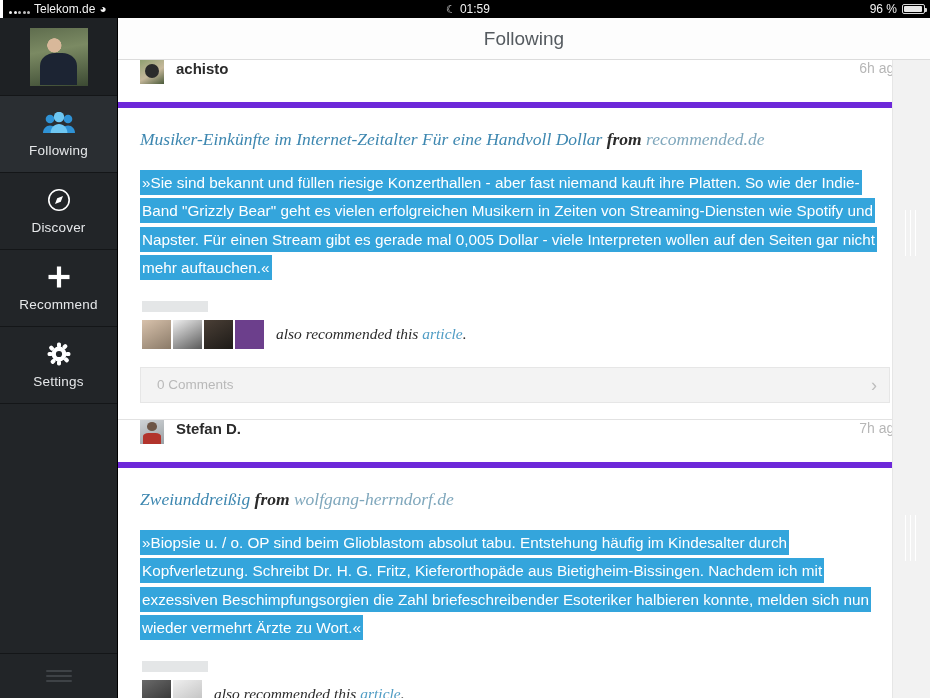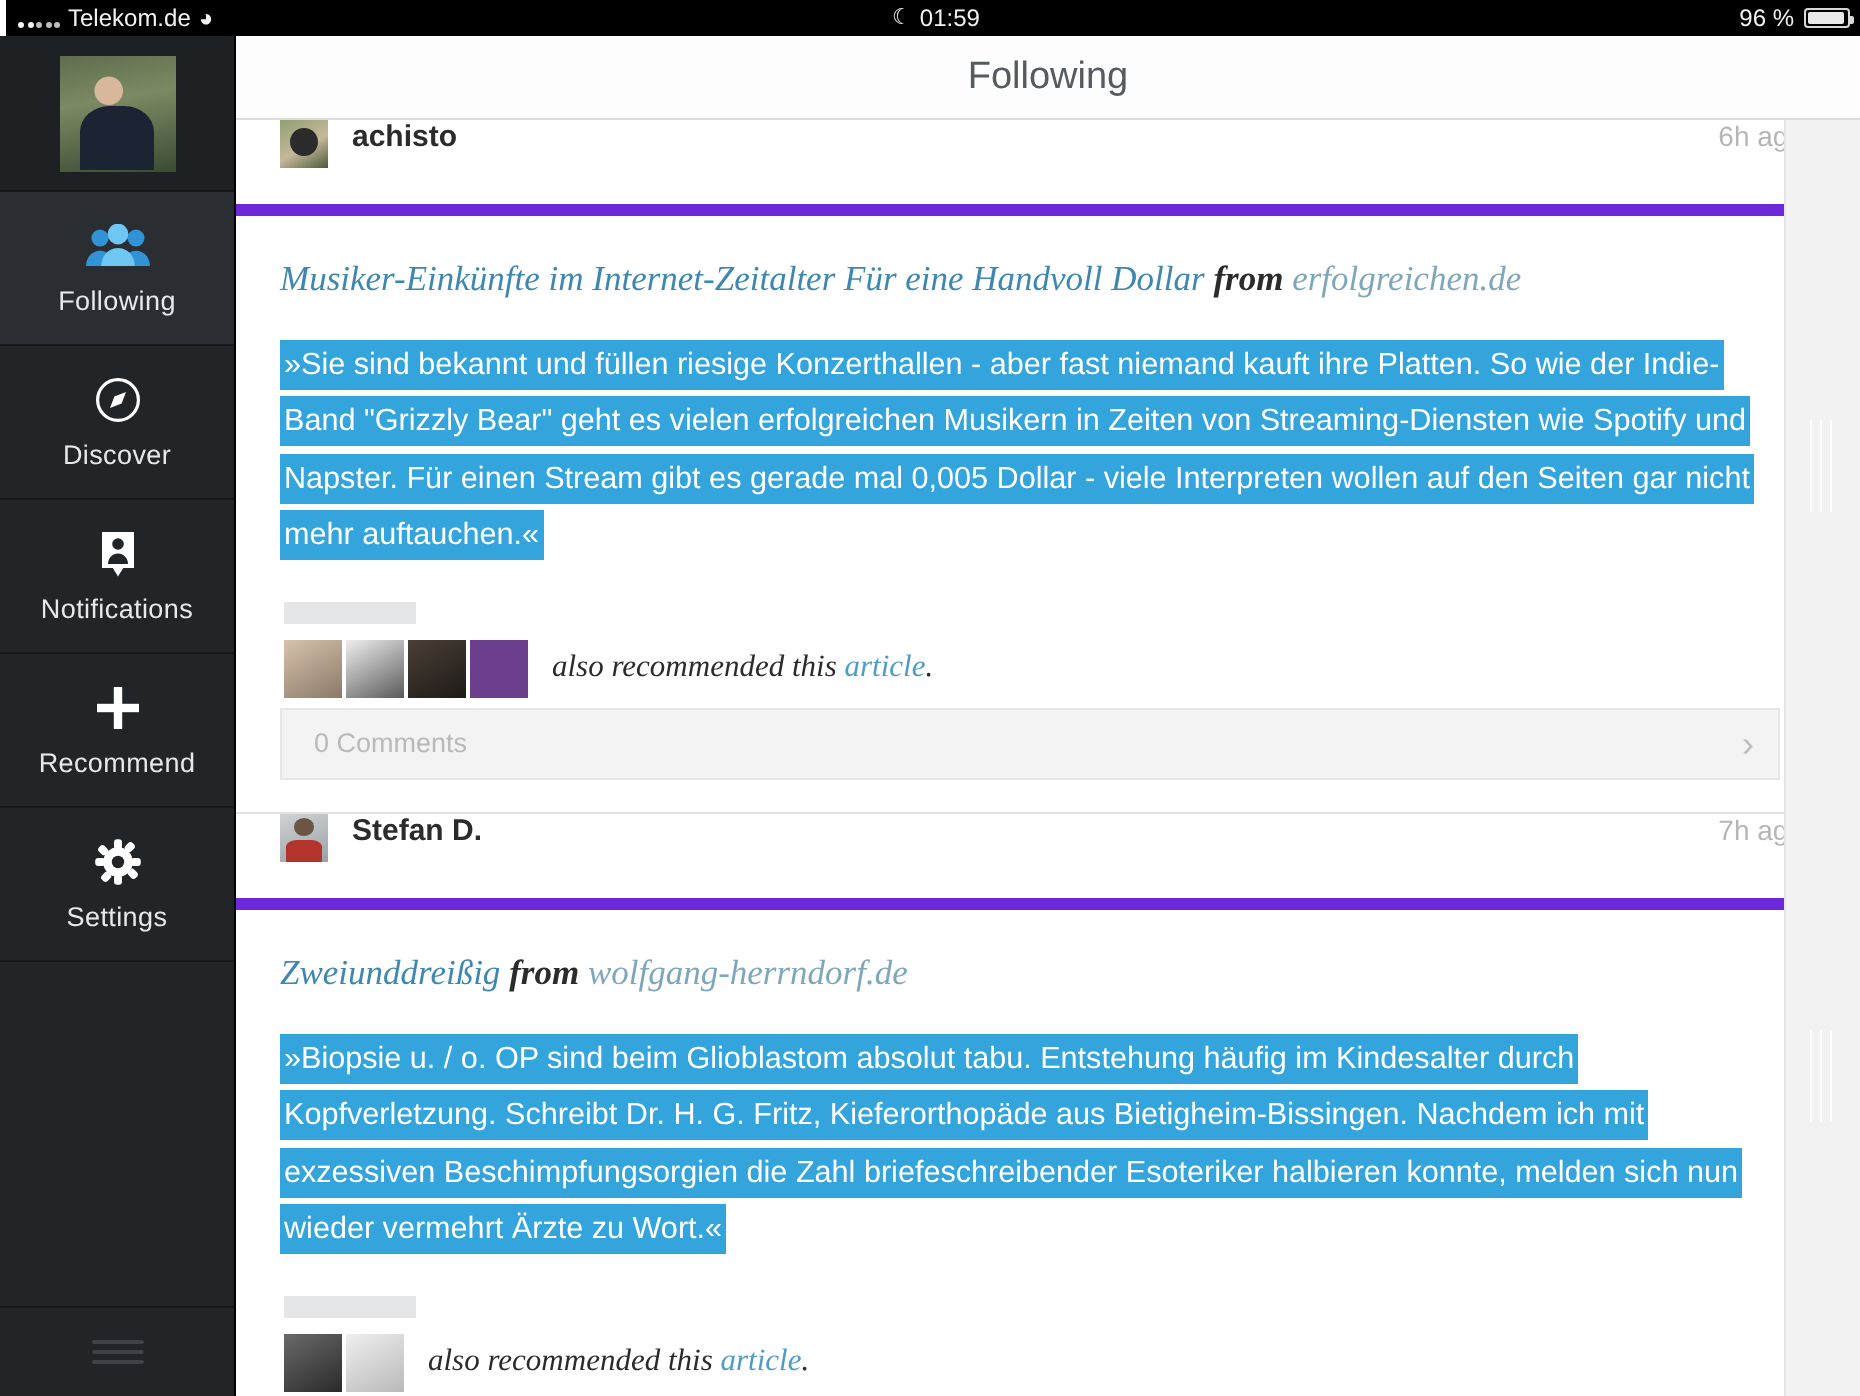--- a/index.html
+++ b/index.html
@@ -134,21 +134,21 @@
   .rec-row { display:flex; align-items:center; padding: 0 0 4px 2px; }
   .rec-avs { display:flex; }
   .rec-avs i { display:block; width:29px; height:29px; margin-right:2px; }
   .rec-text {
     margin-left:10px; font-family:"Liberation Serif", serif; font-style:italic;
     font-size:15.5px; color:#2b2b2b;
   }
   .rec-text a { color:#4f9cc4; text-decoration:none; }
 
   .comments {
-    margin-top:1px; height:36px; background:#f3f3f3; border:1px solid #e6e6e6;
+    margin-top:14px; height:36px; background:#f3f3f3; border:1px solid #e6e6e6;
     display:flex; align-items:center; padding: 0 12px 0 16px; cursor:pointer;gap:21px;
   }
   .comments .cnt { font-size:13.5px; color:#b9b9b9; }
   .comments .chev { margin-left:auto; color:#bdbdbd; font-size:18px; line-height:1; }
 
   .avc1{background:linear-gradient(150deg,#d8c2ac,#8a7a68);}
   .avc2{background:linear-gradient(150deg,#efefef,#5a5a5a);}
   .avc3{background:linear-gradient(150deg,#4a3f36,#1d1a17);}
   .avc4{background:#6c3f8c;}
   .avc5{background:linear-gradient(150deg,#6a6a6a,#2a2a2a);}
@@ -206,31 +206,20 @@
     <div class="nav-item">
       <div class="nav-ico">
         <svg width="24" height="24" viewBox="0 0 24 24">
           <circle cx="12" cy="12" r="10.2" fill="none" stroke="#fff" stroke-width="1.6"></circle>
           <path d="M16 8 L10.2 10.2 L8 16 L13.8 13.8 Z" fill="#fff"></path>
         </svg>
       </div>
       <div class="nav-label">Discover</div>
     </div>
 
-    <div class="nav-item">
-      <div class="nav-ico">
-        <svg width="22" height="24" viewBox="0 0 22 24">
-          <rect x="3" y="1" width="16" height="18" fill="#fff"></rect>
-          <circle cx="11" cy="7" r="2.9" fill="#222528"></circle>
-          <path d="M6 17c0-3 2.3-5.2 5-5.2s5 2.2 5 5.2z" fill="#222528"></path>
-          <path d="M8.4 19 L11 23.2 L13.6 19 Z" fill="#fff"></path>
-        </svg>
-      </div>
-      <div class="nav-label">Notifications</div>
-    </div>
 
 
     <div class="nav-item">
       <div class="nav-ico">
         <svg width="24" height="24" viewBox="0 0 24 24">
           <rect x="9.9" y="1.5" width="4.2" height="21" fill="#fff"></rect>
           <rect x="1.5" y="9.9" width="21" height="4.2" fill="#fff"></rect>
         </svg>
       </div>
       <div class="nav-label">Recommend</div>
@@ -278,21 +267,21 @@
       <div class="post">
         <div class="post-head">
           <div class="av ach"></div>
           <div class="nm">achisto</div>
           <div class="ago">6h ago</div>
         </div>
         <div class="post-body">
           <div class="headline">
             <span>Musiker-Einkünfte im Internet-Zeitalter Für eine Handvoll Dollar</span>
             <span class="from">from</span>
-            <span class="src">erfolgreichen.de</span>
+            <span class="src">recommended.de</span>
           </div>
           <div class="quote"><span>»Sie sind bekannt und füllen riesige Konzerthallen - aber fast niemand kauft ihre Platten. So wie der Indie-Band "Grizzly Bear" geht es vielen erfolgreichen Musikern in Zeiten von Streaming-Diensten wie Spotify und Napster. Für einen Stream gibt es gerade mal 0,005 Dollar - viele Interpreten wollen auf den Seiten gar nicht mehr auftauchen.«</span></div>
           <div class="ph-bar"></div>
           <div class="rec-row">
             <div class="rec-avs">
               <i class="avc1"></i>
               <i class="avc2"></i>
               <i class="avc3"></i>
               <i class="avc4"></i>
             </div>

